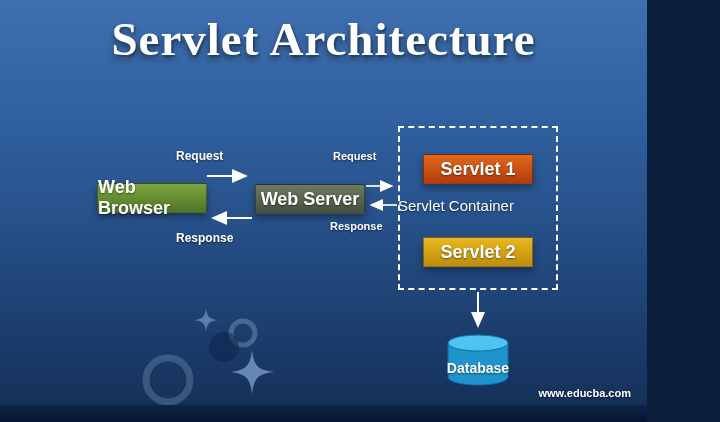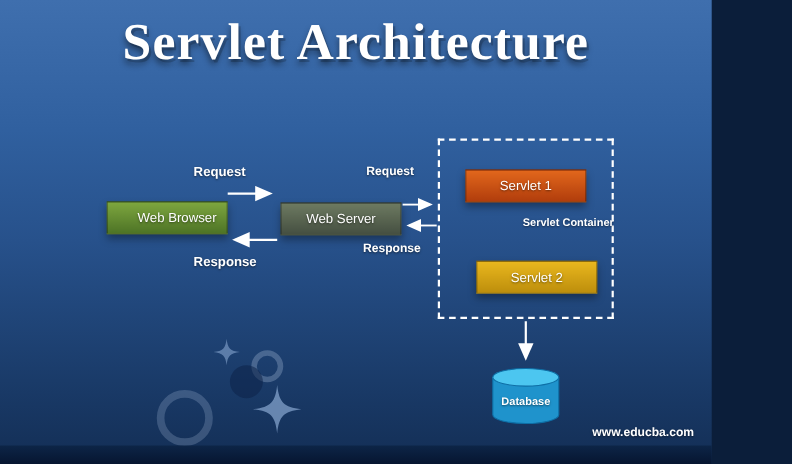--- a/index.html
+++ b/index.html
@@ -10,49 +10,49 @@
   }
   .title{
     position:absolute;top:12px;left:0;right:0;text-align:center;
     font-family:"Liberation Serif",serif;font-weight:700;font-size:47px;
     color:#ffffff;letter-spacing:1px;
     text-shadow:0 4px 6px rgba(0,0,0,.45), 2px 2px 0 rgba(0,0,0,.18);
   }
   .node{
     position:absolute;height:30px;box-sizing:border-box;
     display:flex;align-items:center;justify-content:center;
-    color:#fff;font-weight:400;font-size:12px;
+    color:#fff;font-weight:700;font-size:18px;
     text-shadow:0 1px 2px rgba(0,0,0,.5);
     box-shadow:0 4px 7px rgba(0,0,0,.35);
     border:1px solid rgba(0,0,0,.35);
   }
-  .web-browser{left:97px;top:183px;width:110px;background:linear-gradient(180deg,#7da63f,#4e7426);padding-left:18px;}
+  .web-browser{left:97px;top:183px;width:110px;background:linear-gradient(180deg,#7da63f,#4e7426);}
   .web-server{left:255px;top:184px;width:110px;background:linear-gradient(180deg,#6d7a61,#454f41);justify-content:center;}
   .servlet1{left:423px;top:154px;width:110px;background:linear-gradient(180deg,#e2671c,#b13d0c);}
-  .servlet2{left:433px;top:237px;width:110px;background:linear-gradient(180deg,#e9b71e,#bd8e0c);}
+  .servlet2{left:423px;top:237px;width:110px;background:linear-gradient(180deg,#e9b71e,#bd8e0c);}
   .container-box{
     position:absolute;left:398px;top:126px;width:160px;height:164px;
     border:2px dashed #ffffff;box-sizing:border-box;
   }
   .container-label{
-    position:absolute;left:398px;top:197px;width:160px;text-align:right;
-    color:#ffffff;font-size:10px;font-weight:700;text-shadow:0 1px 2px rgba(0,0,0,.5);
+    position:absolute;left:398px;top:197px;width:160px;text-align:left;
+    color:#ffffff;font-size:15px;font-weight:400;text-shadow:0 1px 2px rgba(0,0,0,.5);
   }
   .flow-label{
     position:absolute;color:#ffffff;font-weight:700;text-align:left;
     text-shadow:0 1px 2px rgba(0,0,0,.55);
   }
   .lbl-req-l{left:176px;top:149px;width:88px;font-size:12px;}
   .lbl-res-l{left:176px;top:231px;width:88px;font-size:12px;}
   .lbl-req-r{left:333px;top:150px;width:62px;font-size:11px;}
   .lbl-res-r{left:330px;top:220px;width:66px;font-size:11px;}
   .db-wrap{position:absolute;left:446px;top:334px;width:64px;height:54px;}
   .db-label{
     position:absolute;left:446px;top:360px;width:64px;text-align:center;
-    color:#fff;font-size:10px;font-weight:700;text-shadow:0 1px 2px rgba(0,0,0,.5);
+    color:#fff;font-size:14px;font-weight:700;text-shadow:0 1px 2px rgba(0,0,0,.5);
   }
   .overlay{position:absolute;left:0;top:0;width:720px;height:422px;pointer-events:none;}
   .footer-bar{
     position:absolute;left:0;bottom:0;width:720px;height:17px;
     background:linear-gradient(180deg,#0d2547,#061530);
   }
   .website{
     position:absolute;right:16px;top:387px;
     color:#ffffff;font-weight:700;font-size:11px;
     text-shadow:0 1px 2px rgba(0,0,0,.5);

